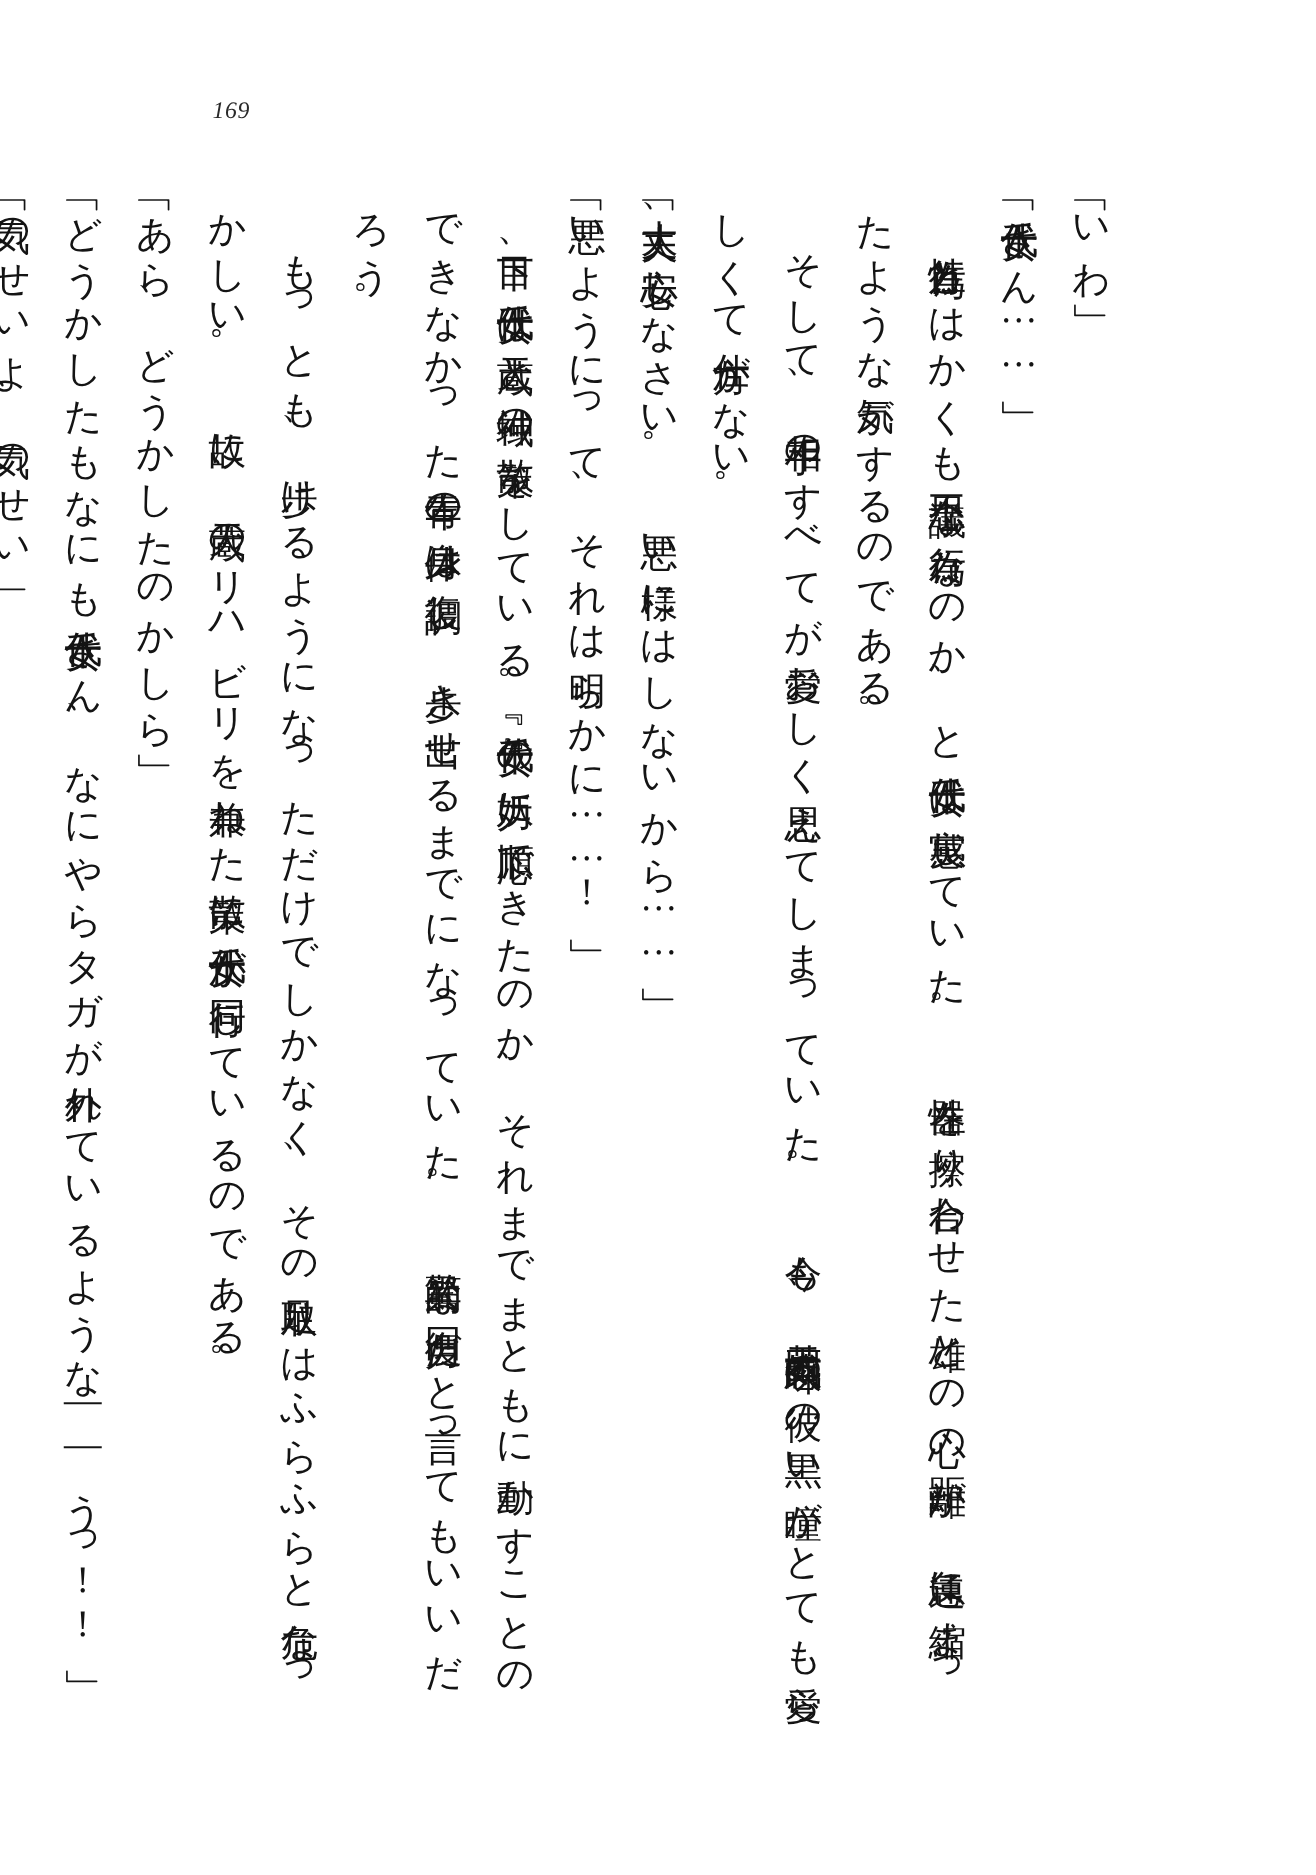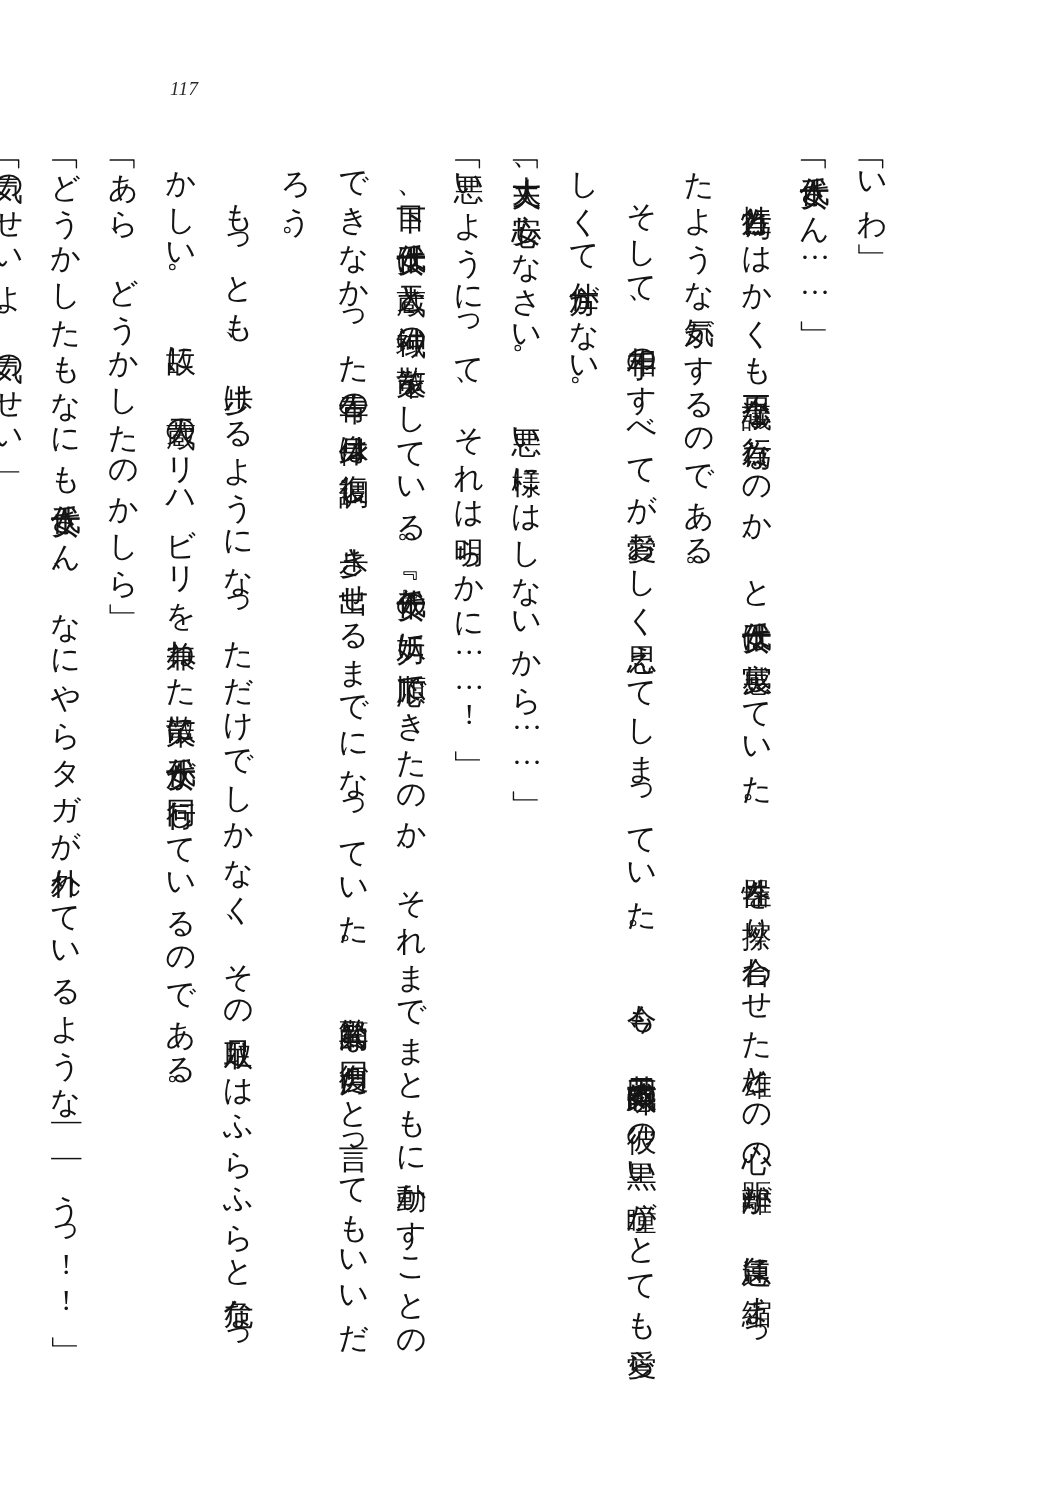--- a/index.html
+++ b/index.html
@@ -46,21 +46,21 @@
     margin: 0;
     padding: 0;
     text-indent: 0;
   }
 </style>
 </head>
 <body>
 
 <div class="page">
 
-  <div class="page-number">117</div>
+  <div class="page-number">169</div>
 
   <div class="vtext">
     <p>「いわ」</p>
     <p>「千代女さん……」</p>
     <p>　性行為とはかくも不思議な行為なのか、と千代女は実感していた。　性器を擦り合わせた雄との心の距離が、急速に縮まったような気がするのである。</p>
     <p>　そして、相手のすべてが愛おしく思えてしまっていた。　今も、若干困惑気味の彼の黒い瞳がとても愛らしくて仕方がない。</p>
     <p>「大丈夫、安心しなさい。　悪い様にはしないから……」</p>
     <p>「悪いようにって、それは明らかに……!」</p>
     <p>　目下、千代女は天蔵と神域の散策をしている。『千代女』の妖力に順応できたのか、それまでまともに動かすことのできなかった青年の身体は復調し、歩き出せるまでになっていた。　驚異的な回復力だと言ってもいいだろう。</p>
     <p>　もっとも、歩けるようになっただけでしかなく、その足取りはふらふらと危なっかしい。　故に、天蔵のリハビリを兼ねた散策に千代女が同行しているのである。</p>

